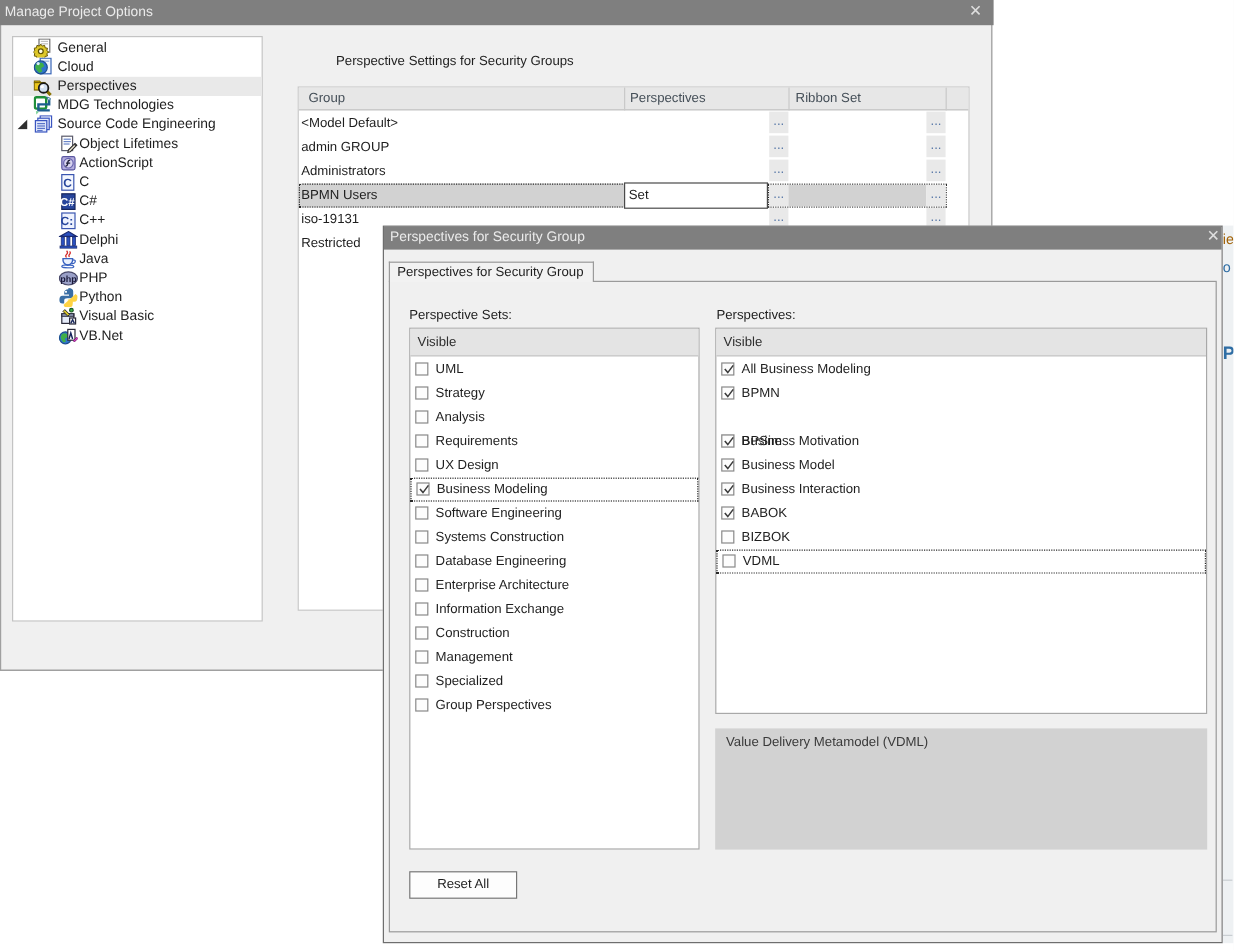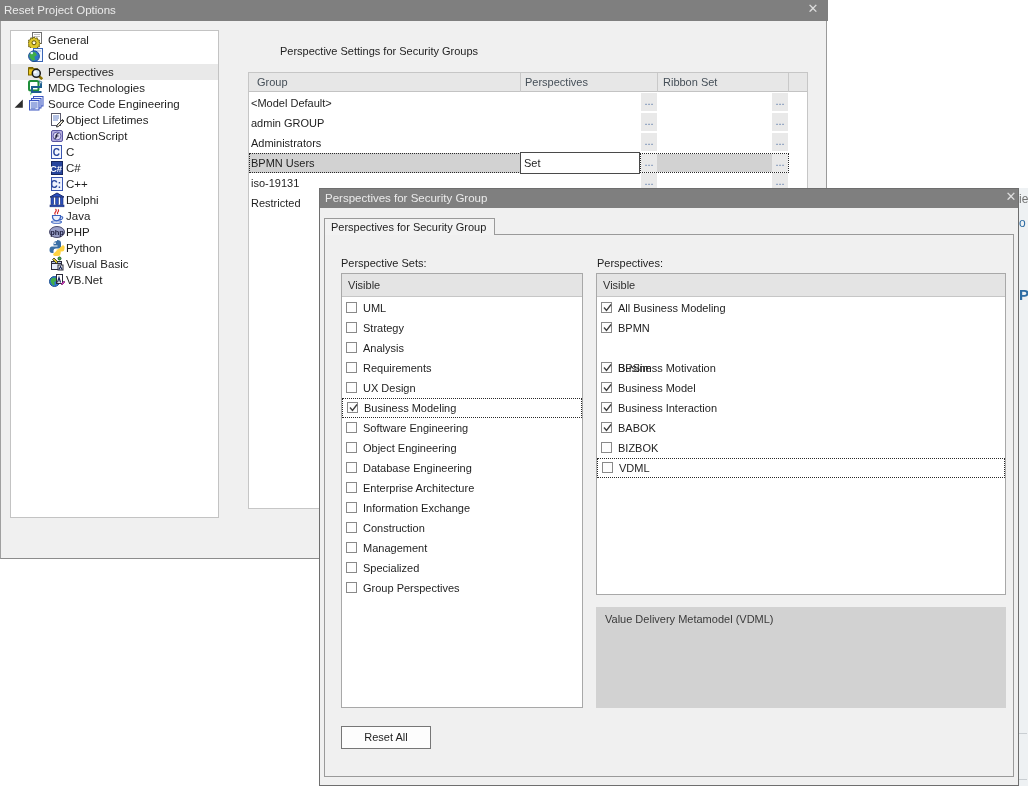--- a/index.html
+++ b/index.html
@@ -60,21 +60,21 @@
 #resetbtn { position:absolute; left:21px; top:537px; width:90px; height:23px; background:#fdfdfd;
             border:1px solid #767676; text-align:center; line-height:21px; font-size:11px; color:#1e1e1e; }
 #sliver { left:1019px; top:188px; width:9px; height:598px; background:#eef1f3; overflow:hidden; }
 </style>
 </head>
 <body>
 <div id="page">
 
   <div id="dlg1" class="abs">
     <div class="tb abs">
-        <div class="tbtext">Reset Project Options</div>
+        <div class="tbtext">Manage Project Options</div>
       <div class="tbx" style="left:798px;">✕</div>
     </div>
     <div id="tree" class="abs">
       <div class="trow" style="top:1px;">
         <svg class="tico" style="left:17px" viewBox="0 0 16 16">
             <rect x="4.5" y="0.5" width="9" height="11" fill="#fff" stroke="#707070"></rect>
             <rect x="6" y="2" width="6" height="1" fill="#c0c0c0"></rect>
             <rect x="6" y="4" width="6" height="1" fill="#c0c0c0"></rect>
             <g stroke="#5f5200" stroke-width="0.8" fill="#ddc72a">
               <path d="M6 4.8 l1.2 1.6 2-0.6 0.4 2 2 0.4-0.6 2 1.6 1.2-1.6 1.2 0.6 2-2 0.4-0.4 2-2-0.6-1.2 1.6-1.2-1.6-2 0.6-0.4-2-2-0.4 0.6-2-1.6-1.2 1.6-1.2-0.6-2 2-0.4 0.4-2 2 0.6 z"></path>
@@ -312,21 +312,21 @@
             </svg>
           </span>
           <span class="lrtxt" style="line-height:18px;">Business Modeling</span>
         </div>
       <div class="lrow" style="top:144px;width:240px;">
           <span class="cb"></span>
           <span class="lrtxt">Software Engineering</span>
         </div>
       <div class="lrow" style="top:164px;width:240px;">
           <span class="cb"></span>
-          <span class="lrtxt">Object Engineering</span>
+          <span class="lrtxt">Systems Construction</span>
         </div>
       <div class="lrow" style="top:184px;width:240px;">
           <span class="cb"></span>
           <span class="lrtxt">Database Engineering</span>
         </div>
       <div class="lrow" style="top:204px;width:240px;">
           <span class="cb"></span>
           <span class="lrtxt">Enterprise Architecture</span>
         </div>
       <div class="lrow" style="top:224px;width:240px;">
@@ -419,20 +419,20 @@
         </div>
     </div>
 
     <div id="valbox">
         <div style="padding:6px 0 0 9px;font-size:11px;color:#3a3a3a;">Value Delivery Metamodel (VDML)</div>
       </div>
     <div id="resetbtn">Reset All</div>
   </div>
 
   <div id="sliver" class="abs">
-    <div style="position:absolute;left:0;top:4px;color:#737373;font-size:12px;">ie</div>
+    <div style="position:absolute;left:0;top:4px;color:#a16207;font-size:12px;">ie</div>
     <div style="position:absolute;left:0;top:28px;color:#2e6da4;font-size:12px;">o</div>
     <div style="position:absolute;left:0;top:98px;color:#2e6da4;font-size:15px;font-weight:bold;">P</div>
     <div style="position:absolute;left:0;top:545px;width:8px;height:1px;background:#c9ced2;"></div>
     <div style="position:absolute;left:0;top:591px;width:8px;height:1px;background:#c9ced2;"></div>
   </div>
 
 </div>
 
 </body></html>

